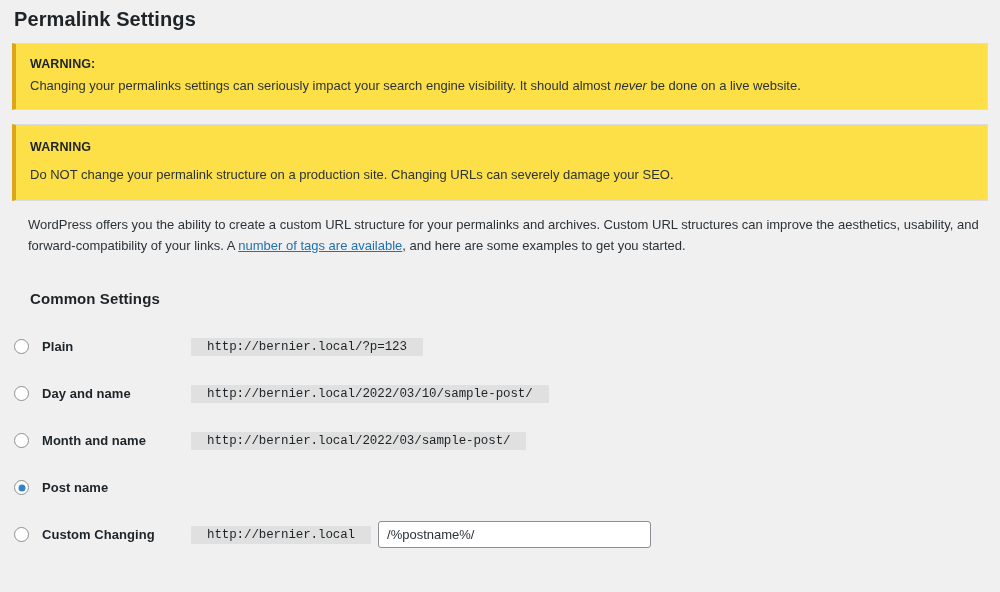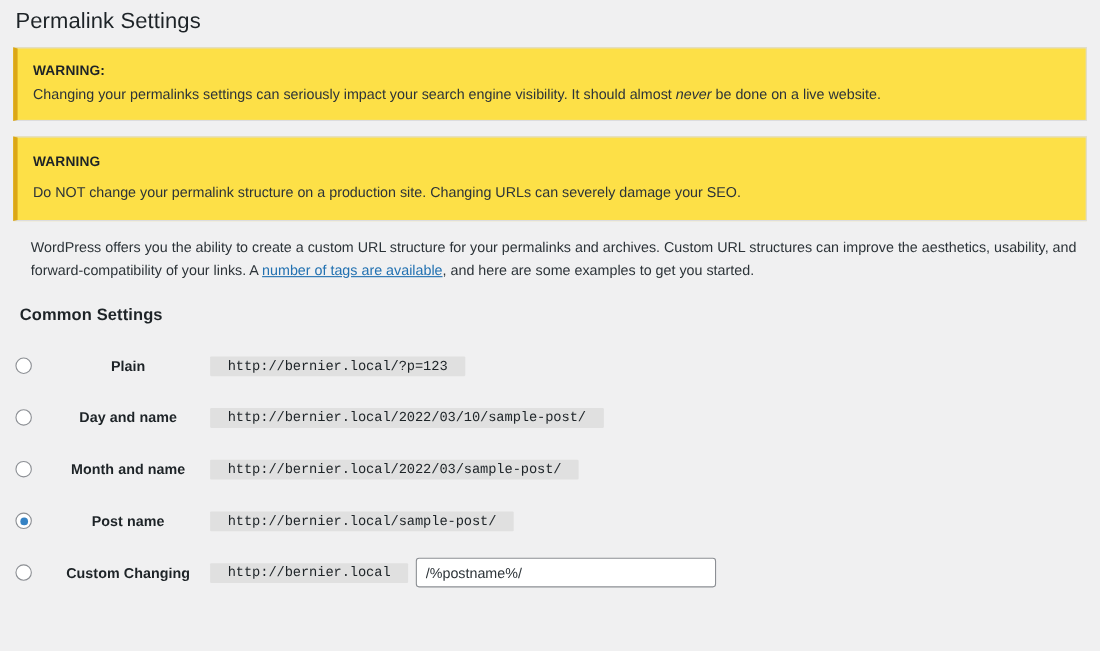--- a/index.html
+++ b/index.html
@@ -12,21 +12,21 @@
     background: #f0f0f1;
     font-family: "Liberation Sans", sans-serif;
     color: #3c434a;
     overflow: hidden;
     position: relative;
   }
 
   
   .page-title {
     font-size: 20px;
-    font-weight: 400;
+    font-weight: 700;
     color: #1d2327;
     line-height: 1.3;
     margin: 0;
     padding: 6px 0 11px 14px;
     letter-spacing: 0.1px;
   }
 
   
   .notice {
     background: #fde047;
@@ -78,21 +78,21 @@
   .intro a {
     color: #2271b1;
     text-decoration: underline;
   }
 
   
   .section-heading {
     font-size: 15px;
     font-weight: 700;
     color: #1d2327;
-    margin: 4px;
+    margin: 16px;
     padding: 18px 0 0 14px;
     letter-spacing: 0.1px;
   }
 
   .settings-table {
     margin: 0;
     padding: 0;
     border-collapse: collapse;
   }
 
@@ -126,21 +126,20 @@
     left: 50%;
     transform: translate(-50%, -50%);
   }
 
   .setting-label {
     font-size: 13px;
     font-weight: 700;
     color: #1d2327;
     width: 149px;
     letter-spacing: 0.05px;
-    text-align: center;
   }
 
   .url-code {
     font-family: "Liberation Mono", monospace;
     font-size: 12.5px;
     color: #1d2327;
     background: #e0e0e0;
     padding: 2px 16px;
     border-radius: 1px;
     white-space: nowrap;
@@ -206,21 +205,20 @@
   <div class="setting-row">
     <span class="radio"></span>
     <span class="setting-label">Month and name</span>
     <code class="url-code">http://bernier.local/2022/03/sample-post/</code>
   </div>
 
 
   <div class="setting-row">
     <span class="radio checked"></span>
     <span class="setting-label">Post name</span>
-    <code class="url-code">http://bernier.local/sample-post/</code>
   </div>
 
   <div class="custom-row">
     <span class="radio"></span>
     <span class="setting-label">Custom Changing</span>
     <code class="url-code">http://bernier.local</code>
     <input class="custom-input" type="text" value="/%postname%/" style="">
   </div>
 
 </div>

